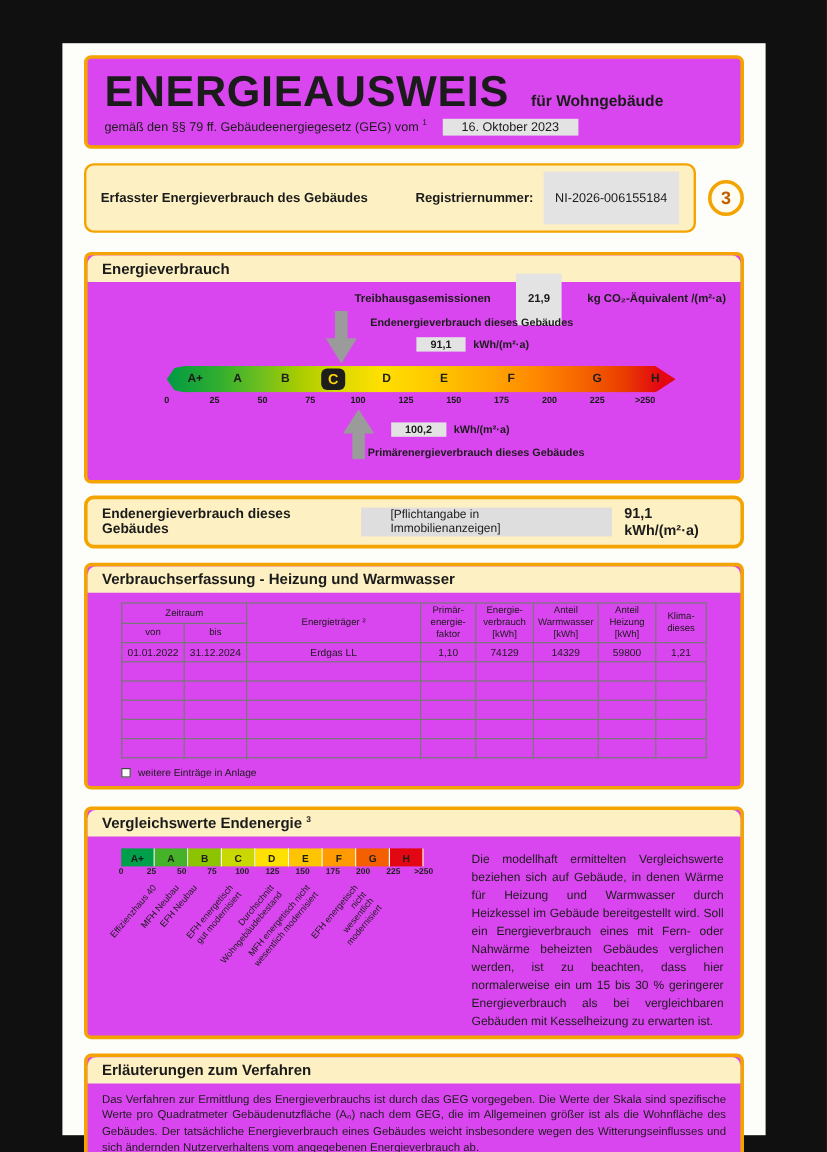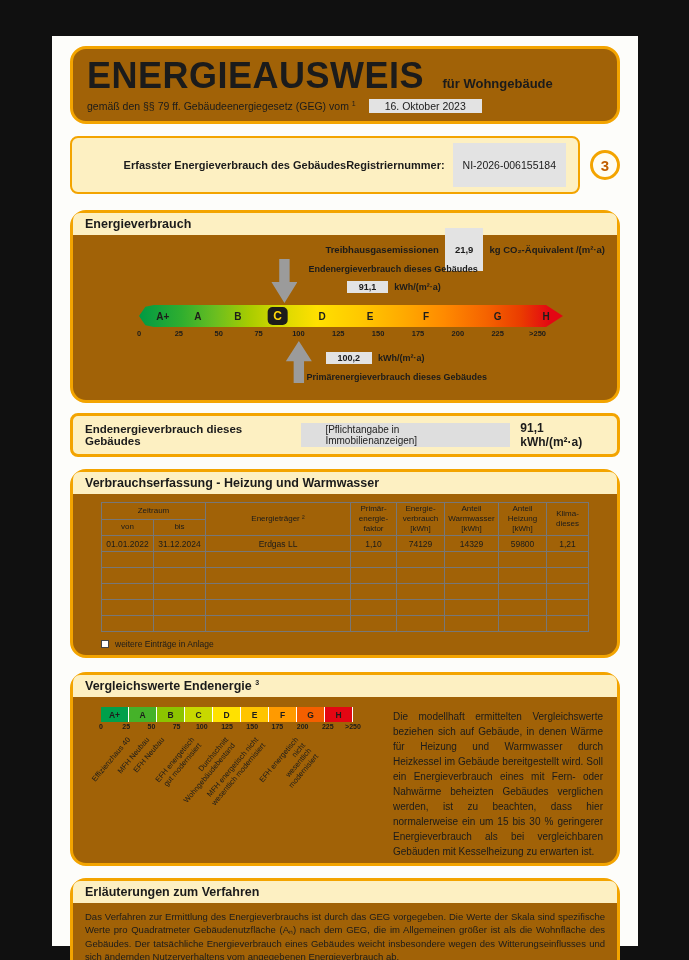--- a/index.html
+++ b/index.html
@@ -1,43 +1,43 @@
 <!DOCTYPE html>
 <html><head>
 <meta charset="utf-8">
 <style>
   * { margin:0; padding:0; box-sizing:border-box; }
   body { background:#000; font-family:"Liberation Sans", sans-serif; }
   .frame { position:relative; width:689px; height:960px; background:#101010; overflow:hidden; margin:0 auto; }
   .page { position:absolute; left:52px; top:36px; width:586px; height:910px; background:#fdfdfa; padding:10px 18px; color:#1b1b1b; }
 
-  .box { border:3px solid #f3a400; border-radius:16px; background:#a16207; }
+  .box { border:3px solid #f3a400; border-radius:6px; background:#d946ef; }
   .strip { background:#fdf0c2; padding:4px 12px; font-weight:bold; font-size:12.5px; border-radius:7px 7px 0 0; }
   .gbox { background:#e3e3e3; display:inline-block; padding:16px 10px; }
   .sup { font-size:7px; vertical-align:super; }
 
   
   .header-box { padding:6px 14px 8px; margin-bottom:12px; }
   .main-title { font-size:36px; font-weight:bold; letter-spacing:.5px; }
   .subtitle { font-size:13px; font-weight:bold; margin-left:14px; }
   .law-row { font-size:10.5px; margin-top:2px; }
   .date-box { margin-left:10px; padding:1px 16px; font-size:10.5px; }
 
   
   .meta-row { display:flex; align-items:center; gap:10px; margin-bottom:16px; }
-  .meta-bar { flex:1; background:#fdf0c2; border-width:2.5px; border-radius:8px; padding:5px 12px; display:flex; align-items:center; font-size:11px;text-align:right; }
+  .meta-bar { flex:1; background:#fdf0c2; border-width:2.5px; border-radius:8px; padding:5px 12px; display:flex; align-items:center; font-size:11px; }
   .meta-title { font-weight:bold; flex:1; }
   .reg-label { font-weight:bold; margin-right:8px; }
   .reg-value { font-size:10.5px; }
   .page-circle { width:30px; height:30px; border:3px solid #f3a400; border-radius:50%; display:flex; align-items:center; justify-content:center; font-weight:bold; font-size:15px; color:#c05e00; background:#fffdf2; }
 
   
   .ev-box { margin-bottom:10px; }
   .ev-body { padding:4px 8px 8px; }
-  .ghg-row { display:flex; justify-content:flex-end; align-items:center; gap:6px; font-size:9.5px; font-weight:bold; margin:2px 4px 0 0; height:16px; }
+  .ghg-row { display:flex; justify-content:flex-end; align-items:center; gap:21px; font-size:9.5px; font-weight:bold; margin:2px 4px 0 0; height:16px; }
   .ghg-row .gbox { font-weight:bold; font-size:9.5px; }
   .bar-zone { position:relative; margin:0 46px 0 58px; }
   .annot-top { position:relative; height:48px; }
   .annot-bottom { position:relative; height:52px; }
   .annot-label { position:absolute; font-size:9px; font-weight:bold; white-space:nowrap; }
   .annot-value { position:absolute; font-size:9px; font-weight:bold; white-space:nowrap; display:flex; gap:6px; align-items:center; }
   .annot-value .gbox { font-size:9px; padding:1px 12px; }
   .big-arrow { position:absolute; width:26px; background:#9b9b9b; transform:translateX(-50%); }
   .arrow-down { height:44px; clip-path:polygon(30% 0,70% 0,70% 52%,100% 52%,50% 100%,0 52%,30% 52%); }
   .arrow-up { height:42px; clip-path:polygon(50% 0,100% 48%,70% 48%,70% 100%,30% 100%,30% 48%,0 48%); }

